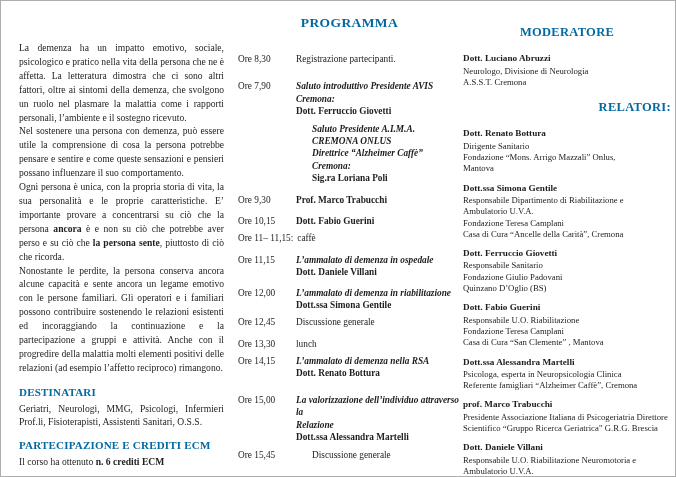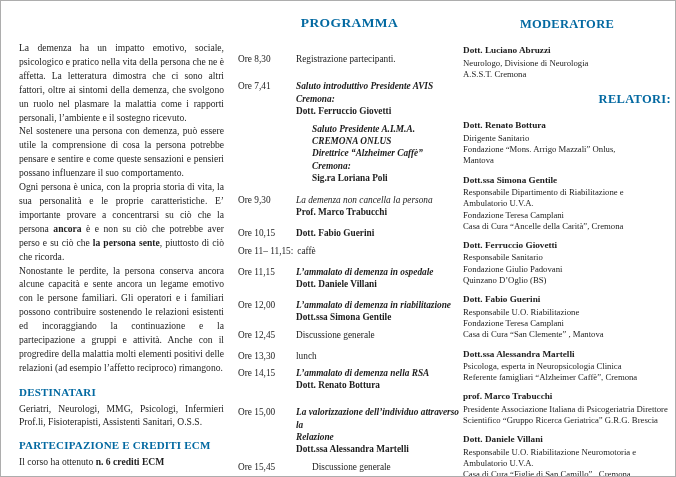--- a/index.html
+++ b/index.html
@@ -36,21 +36,21 @@
   .speaker{font-weight:bold;}
   .inline-item{margin-bottom:9px;}
   .inline-item .title-plain{margin-left:4px;}
   .mb15{margin-bottom:15px;}
   .mb6{margin-bottom:6px;}
   .mb10{margin-bottom:10px;gap:16px;}
   .mb5{margin-bottom:5px;}
 
   
   .col-right{position:absolute;left:462px;top:10px;width:208px;font-size:8.7px;line-height:11.3px;}
-  .h-right{text-align:center;font-size:12.5px;letter-spacing:.3px;margin:8px 0 15px 0;}
+  .h-right{text-align:center;font-size:12.5px;letter-spacing:.3px;margin:16px 0 15px 0;}
   .h-relatori{margin:14px 0 15px 0;text-align:right;}
   .person{margin-bottom:8px;}
   .person .name{font-weight:bold;font-size:9.2px;margin-bottom:1px;}
   .lines{white-space:pre-line;}
 </style>
 </head>
 <body>
 
 <div class="page">
 
@@ -73,40 +73,39 @@
     <div class="h-prog red">PROGRAMMA</div>
 
     <div class="prog-item mb15">
       <div class="time">Ore 8,30</div>
       <div class="content">
           <div class="title-plain">Registrazione partecipanti.</div>
         </div>
     </div>
 
     <div class="prog-item mb6">
-      <div class="time">Ore 7,41</div>
+      <div class="time">Ore 7,90</div>
       <div class="content">
         <div class="title-bi">Saluto introduttivo Presidente AVIS Cremona:</div>
         <div class="speaker">Dott. Ferruccio Giovetti</div>
       </div>
     </div>
 
     <div class="prog-item mb10">
       <div class="time"></div>
       <div class="content">
         <div class="title-bi">Saluto Presidente A.I.M.A. CREMONA ONLUS
 Direttrice “Alzheimer Caffè” Cremona:</div>
         <div class="speaker">Sig.ra Loriana Poli</div>
       </div>
     </div>
 
     <div class="prog-item">
       <div class="time">Ore 9,30</div>
       <div class="content">
-        <div class="title-i">La demenza non cancella la persona</div>
         <div class="speaker">Prof. Marco Trabucchi</div>
       </div>
     </div>
 
     <div class="prog-item mb5">
       <div class="time">Ore 10,15</div>
       <div class="content">
         <div class="speaker">Dott. Fabio Guerini</div>
       </div>
     </div>

